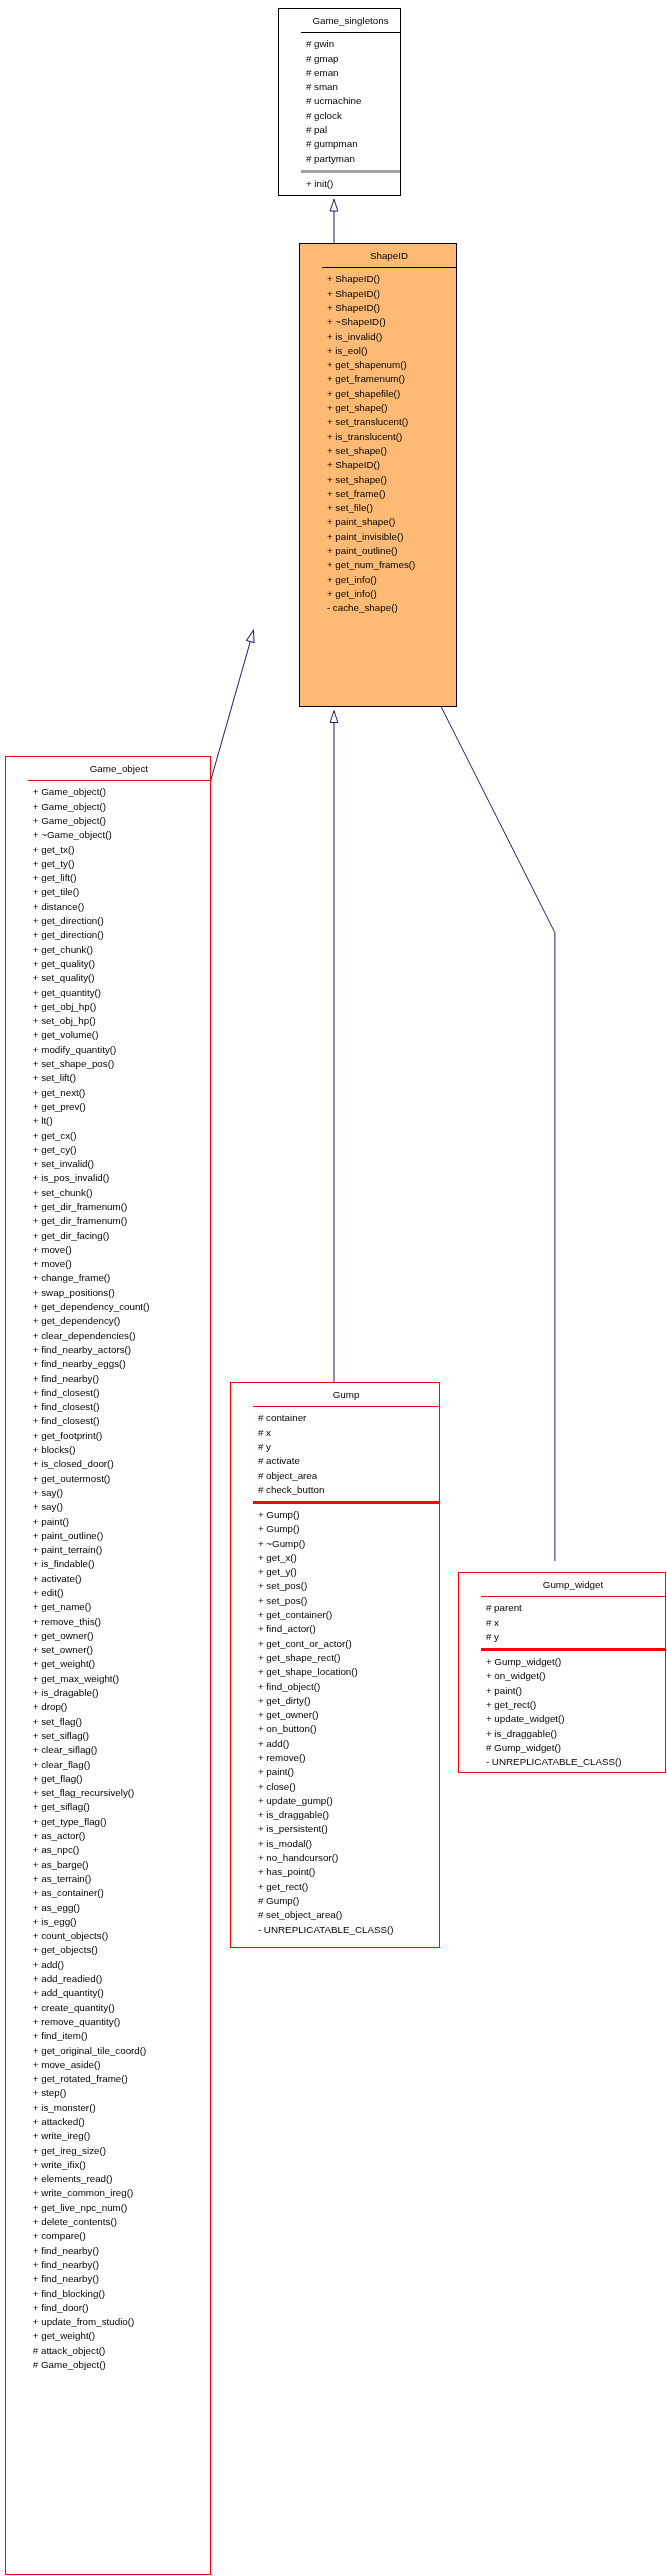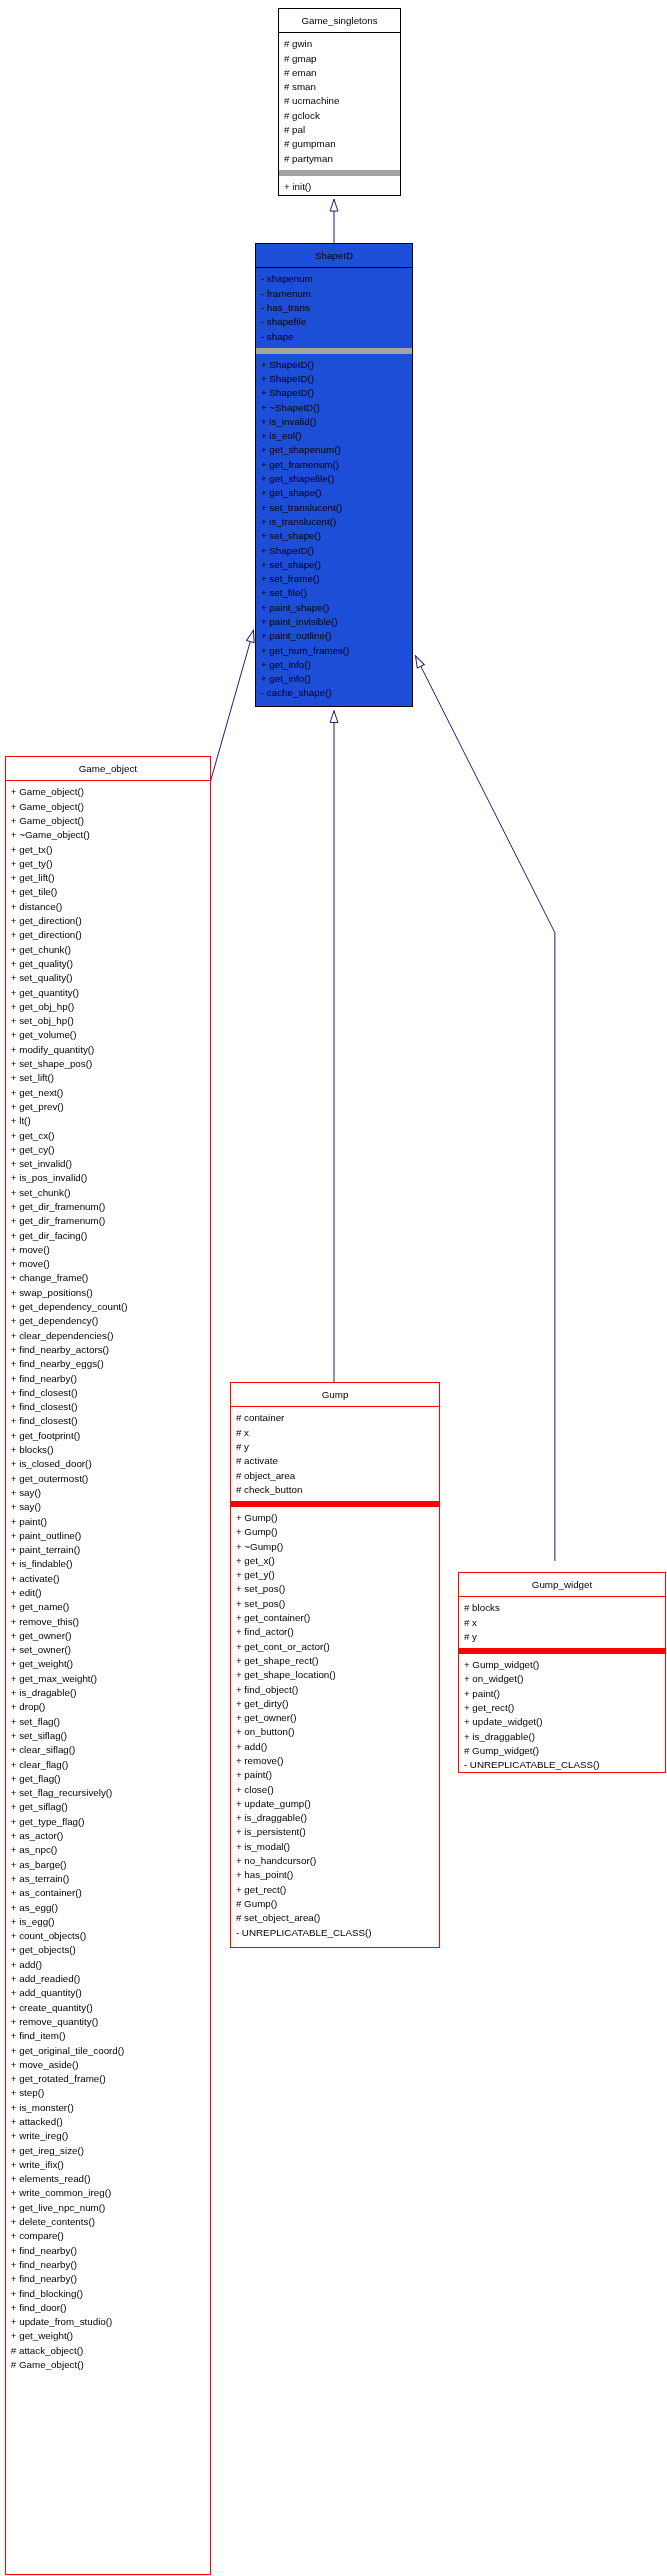--- a/index.html
+++ b/index.html
@@ -17,35 +17,36 @@
   }
   .uml-class {
     position: absolute;
     background: #ffffff;
     border: 1px solid #000000;
     display: flex;
     flex-direction: column;
     z-index: 1;
     font-size: 9.8px;
     color: #000000;
+    padding-left: 22px;
   }
   .uml-class.red { border-color: #ff0000; }
-  .uml-class.gray { background: #1d4ed8; }
+  .uml-class.gray { background: #fdba74; margin-left: 44px; }
   .uml-title {
     text-align: center;
     padding: 4.9px 2.9px;
     line-height: 13.7px;
     border-bottom: 1px solid #000000;
     white-space: nowrap;
     overflow: hidden;
   }
   .uml-class.red .uml-title { border-bottom-color: #ff0000; }
   .uml-section {
     padding: 3.9px 0;
-    border-bottom: 6px solid #a3a3a3;
+    border-bottom: 3px solid #a3a3a3;
     overflow: hidden;
   }
   .uml-class.red .uml-section { border-bottom-color: #ff0000; }
   .uml-section:last-child { border-bottom: none; flex: 1; }
   .member {
     line-height: 14.3px;
     padding-left: 4.9px;
     white-space: nowrap;
   }
 </style>
@@ -81,27 +82,20 @@
       <div class="member"># gumpman</div>
       <div class="member"># partyman</div>
     </div>
   <div class="uml-section">
       <div class="member">+ init()</div>
     </div>
 </div>
 
 <div class="uml-class gray" style="left:255px; top:243px; width:158px; height:464px;">
   <div class="uml-title">ShapeID</div>
-  <div class="uml-section">
-      <div class="member">- shapenum</div>
-      <div class="member">- framenum</div>
-      <div class="member">- has_trans</div>
-      <div class="member">- shapefile</div>
-      <div class="member">- shape</div>
-    </div>
   <div class="uml-section">
       <div class="member">+ ShapeID()</div>
       <div class="member">+ ShapeID()</div>
       <div class="member">+ ShapeID()</div>
       <div class="member">+ ~ShapeID()</div>
       <div class="member">+ is_invalid()</div>
       <div class="member">+ is_eol()</div>
       <div class="member">+ get_shapenum()</div>
       <div class="member">+ get_framenum()</div>
       <div class="member">+ get_shapefile()</div>
@@ -280,21 +274,21 @@
       <div class="member">+ get_rect()</div>
       <div class="member"># Gump()</div>
       <div class="member"># set_object_area()</div>
       <div class="member">- UNREPLICATABLE_CLASS()</div>
     </div>
 </div>
 
 <div class="uml-class red" style="left:458px; top:1561px; width:208px; height:201px;margin-top:11px;">
   <div class="uml-title">Gump_widget</div>
   <div class="uml-section">
-      <div class="member"># blocks</div>
+      <div class="member"># parent</div>
       <div class="member"># x</div>
       <div class="member"># y</div>
     </div>
   <div class="uml-section">
       <div class="member">+ Gump_widget()</div>
       <div class="member">+ on_widget()</div>
       <div class="member">+ paint()</div>
       <div class="member">+ get_rect()</div>
       <div class="member">+ update_widget()</div>
       <div class="member">+ is_draggable()</div>

